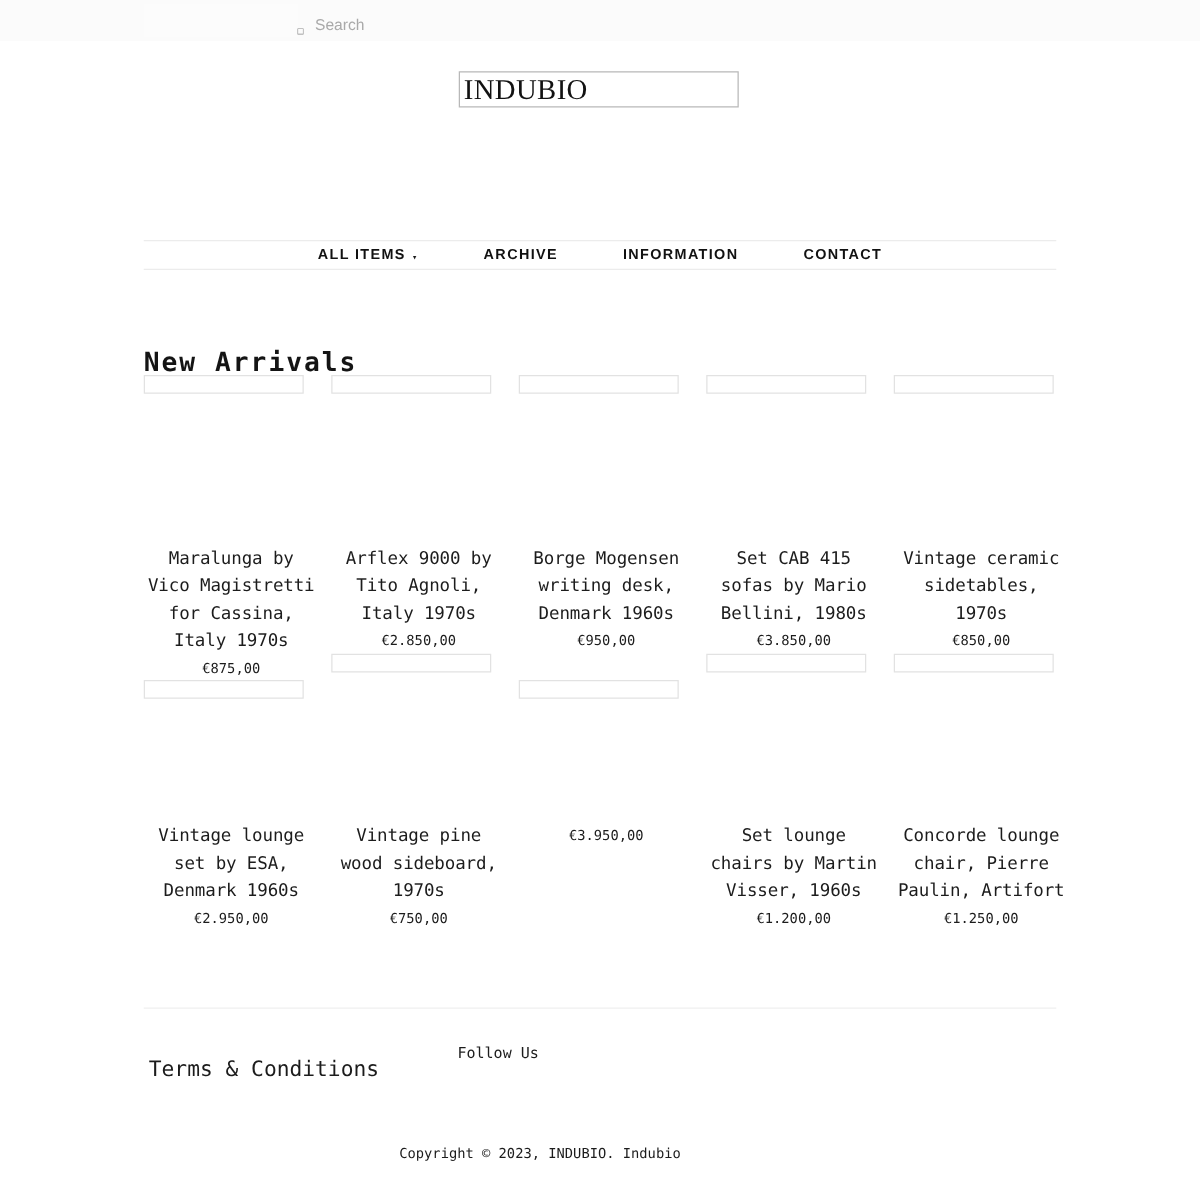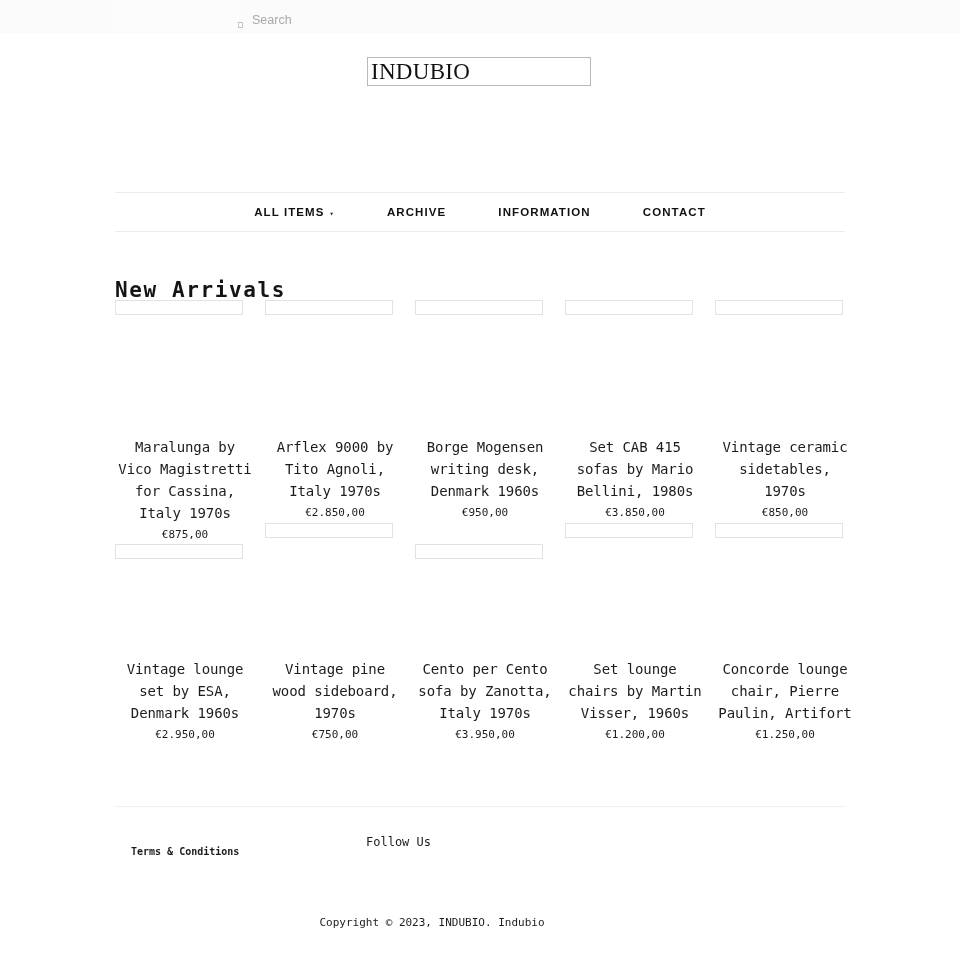--- a/index.html
+++ b/index.html
@@ -96,21 +96,21 @@
     color: #121212;
     white-space: nowrap;
   }
 
   
   .nav {
     position: absolute;
     top: 192px;
     left: 115px;
     width: 730px;
-    height: 40px;
+    height: 24px;
     border-top: 1px solid #ececec;
     border-bottom: 1px solid #ececec;
     box-sizing: border-box;
     display: flex;
     justify-content: center;
   }
   .nav-item {
     font-family: "Liberation Sans", sans-serif;
     font-size: 11.5px;
     font-weight: bold;
@@ -197,28 +197,27 @@
   .footer {
     position: absolute;
     left: 115px;
     top: 806px;
     width: 730px;
     border-top: 1px solid #efefef;
     height: 80px;
   }
   .footer-terms {
     position: absolute;
-    left: 16px;
+    left: 4px;
     top: 39px;
     font-family: "DejaVu Sans Mono", "Liberation Mono", monospace;
-    font-size: 10px;
+    font-size: 17px;
     color: #1c1c1c;
     text-decoration: none;
     cursor: pointer;
-    font-weight: bold;
   }
   .footer-follow {
     position: absolute;
     left: 251px;
     top: 28px;
     font-family: "DejaVu Sans Mono", "Liberation Mono", monospace;
     font-size: 12px;
     color: #1c1c1c;
   }
   .copyright {
@@ -315,21 +314,20 @@
       <div class="card" style="left: 150px; top: 0px;">
         <div class="ph" style="top: 5px;"></div>
         <div class="info">
           <div class="title">Vintage pine wood sideboard, 1970s</div>
           <div class="price">€750,00</div>
         </div>
       </div>
       <div class="card" style="left: 300px; top: 0px;">
         <div class="ph" style="top: 26px;"></div>
         <div class="info">
-          <div class="title">Cento per Cento sofa by Zanotta, Italy 1970s</div>
           <div class="price">€3.950,00</div>
         </div>
       </div>
       <div class="card" style="left: 450px; top: 0px;">
         <div class="ph" style="top: 5px;"></div>
         <div class="info">
           <div class="title">Set lounge chairs by Martin Visser, 1960s</div>
           <div class="price">€1.200,00</div>
         </div>
       </div>

